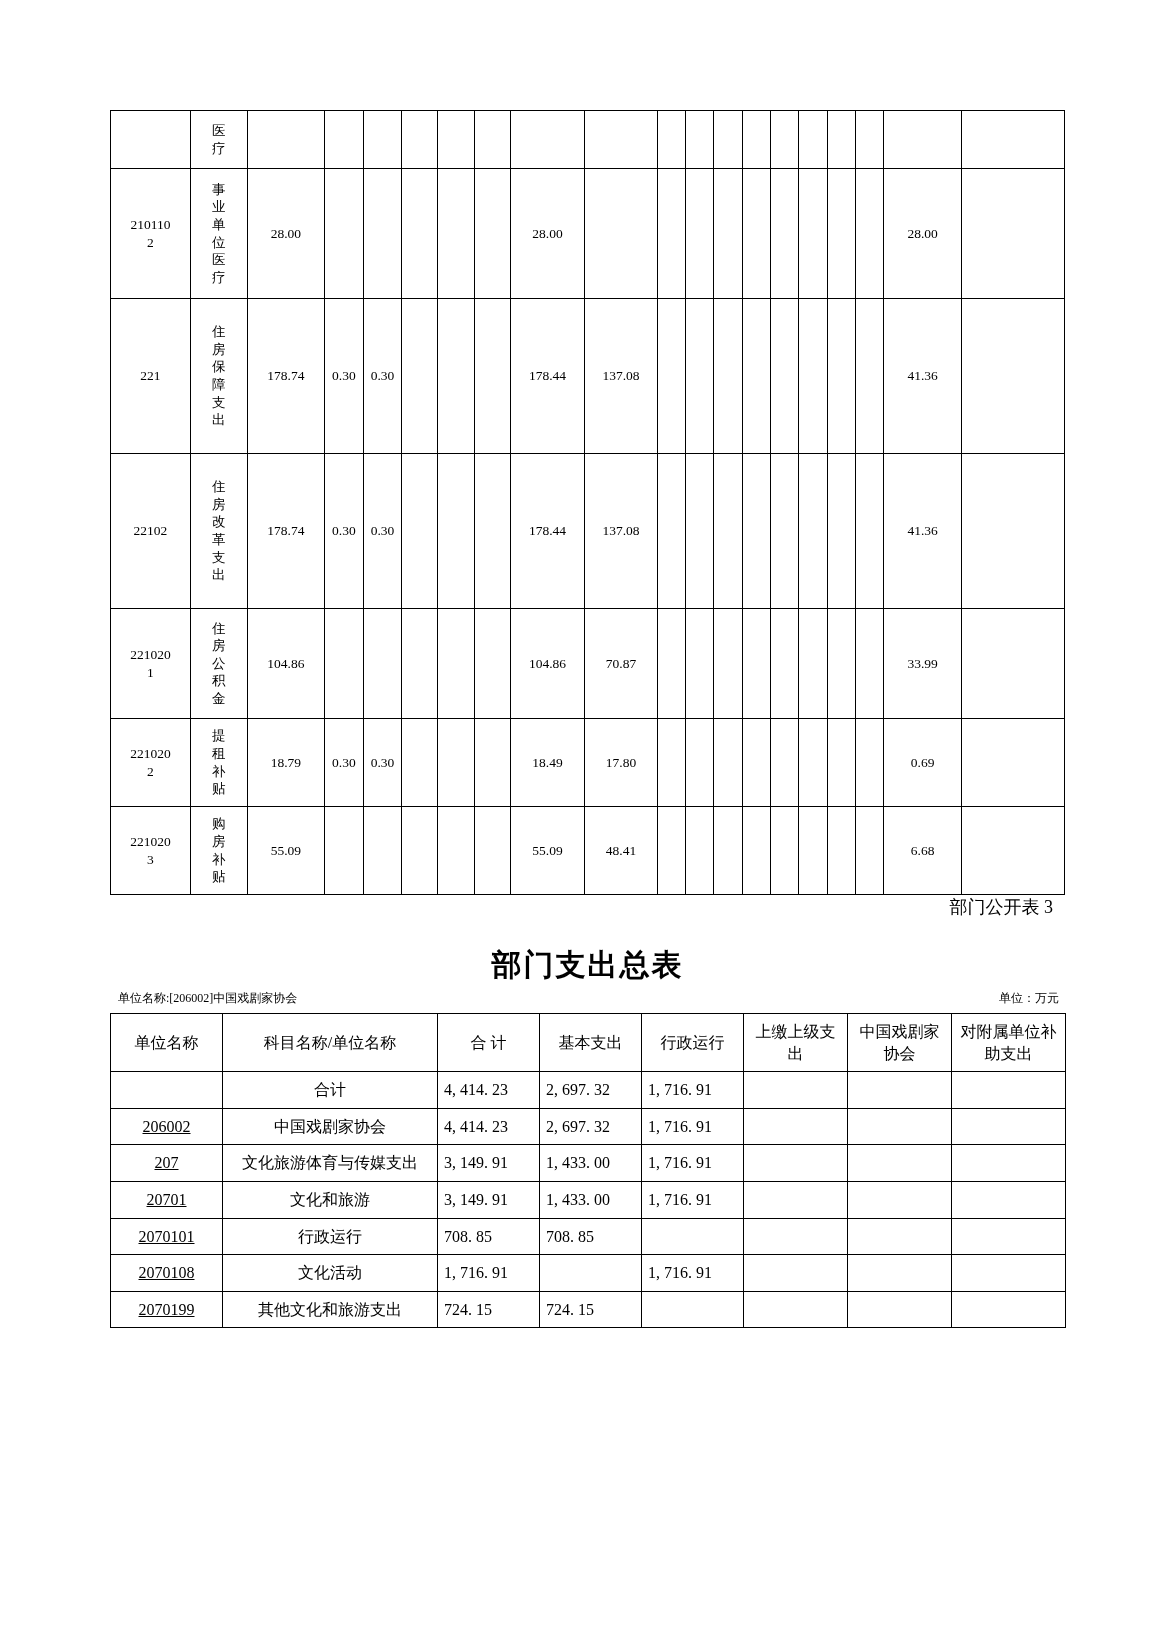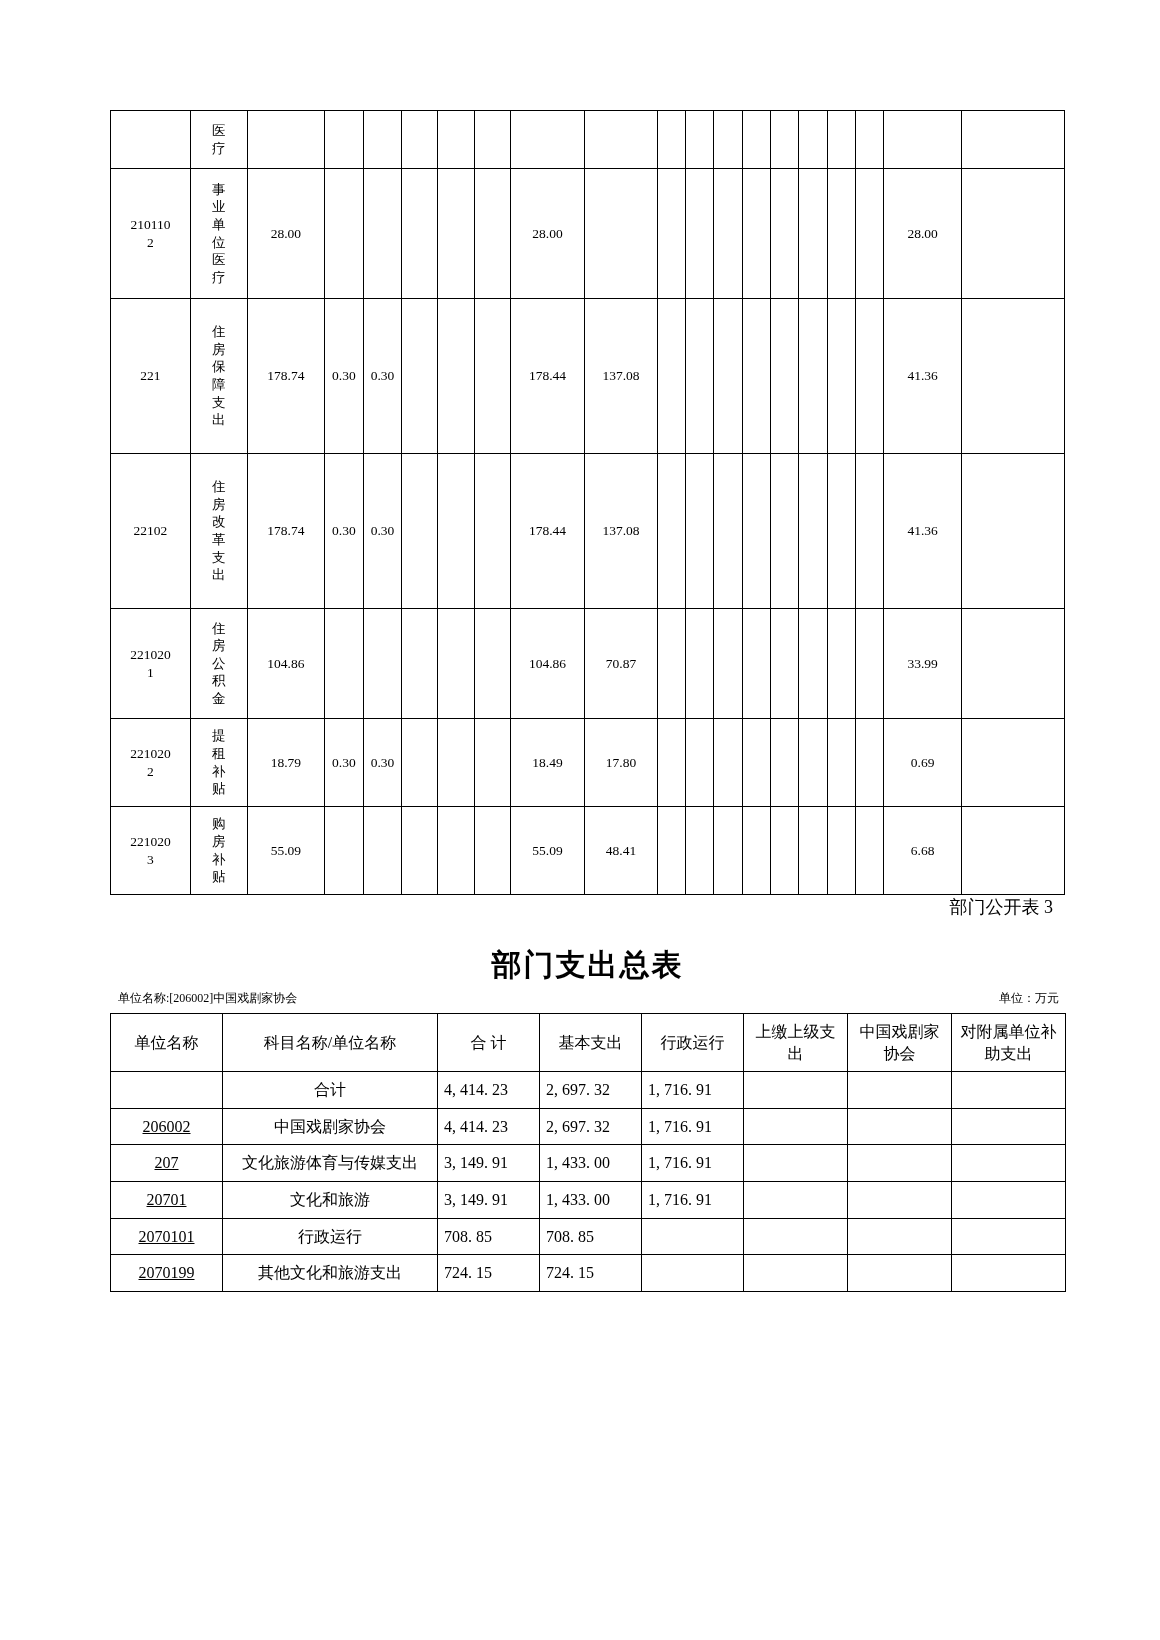--- a/index.html
+++ b/index.html
@@ -404,20 +404,30 @@
         <td class="code">2070101</td>
         <td class="nm ind1">行政运行</td>
         <td class="num">708. 85</td>
         <td class="num">708. 85</td>
         <td class="num"></td>
         <td class="num"></td>
         <td class="num"></td>
         <td class="num"></td>
       </tr>
       <tr>
+        <td class="code">2070108</td>
+        <td class="nm ind1">文化活动</td>
+        <td class="num">1, 716. 91</td>
+        <td class="num"></td>
+        <td class="num">1, 716. 91</td>
+        <td class="num"></td>
+        <td class="num"></td>
+        <td class="num"></td>
+      </tr>
+      <tr>
         <td class="code">2070199</td>
         <td class="nm ind1">其他文化和旅游支出</td>
         <td class="num">724. 15</td>
         <td class="num">724. 15</td>
         <td class="num"></td>
         <td class="num"></td>
         <td class="num"></td>
         <td class="num"></td>
       </tr>
     </tbody>

